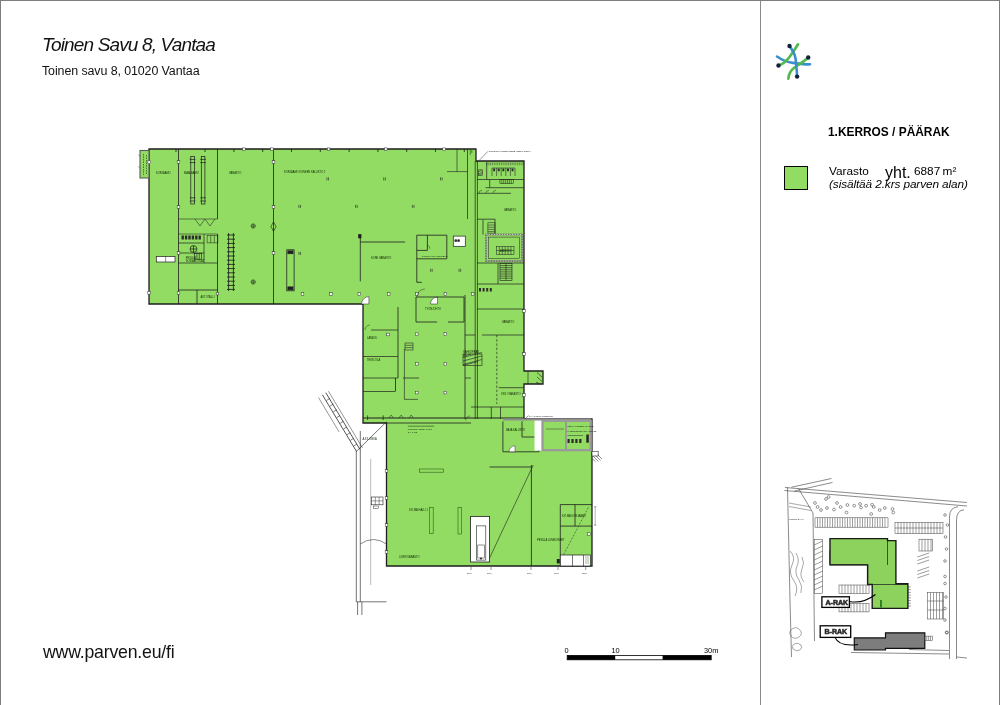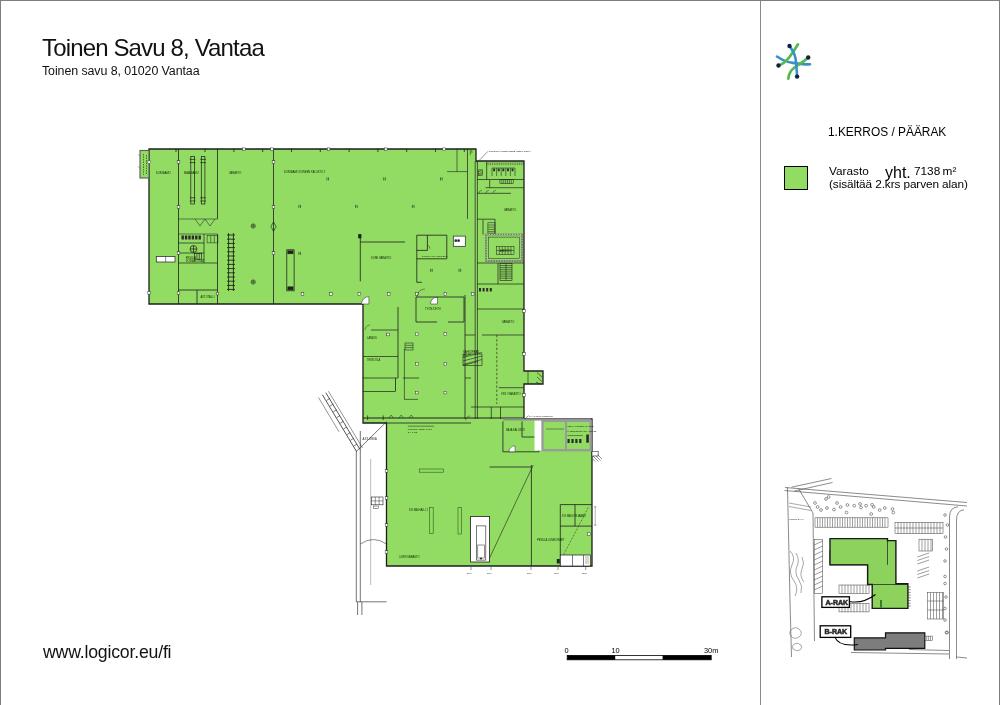--- a/index.html
+++ b/index.html
@@ -5,49 +5,49 @@
 html,body{margin:0;padding:0;background:#fff;}
 *{box-sizing:border-box;-webkit-font-smoothing:antialiased;}
 .page{position:relative;width:1000px;height:705px;background:#fff;font-family:"Liberation Sans",sans-serif;overflow:hidden;border:1.5px solid #7d7d7d;border-bottom:none;}
 .abs{position:absolute;}
 svg{display:block;}
 </style>
 </head>
 <body>
 <div class="page">
 
-<div class="abs" style="left:41px;top:32.6px;font-size:24px;color:#121212;letter-spacing:-0.85px;">Toinen Savu 8, Vantaa</div>
+<div class="abs" style="left:41px;top:32.6px;font-size:19px;color:#121212;letter-spacing:-0.85px;font-style:italic;">Toinen Savu 8, Vantaa</div>
 
 <div class="abs" style="left:41px;top:63px;font-size:12.45px;color:#121212;letter-spacing:-0.1px;">Toinen savu 8, 01020 Vantaa</div>
 
 <div class="abs" style="left:759px;top:0;width:1px;height:705px;background:#8a8a8a;"></div>
 
 <svg class="abs" style="left:773.5px;top:32px;" width="37" height="46.5" viewBox="0 0 37 46.5">
 <path d="M2,23.5 C7,27 12,29.2 18,29.9 C24,30.6 30,31.6 35,31.3" fill="none" stroke="#3a8ecd" stroke-width="2.6" stroke-linecap="round"></path>
 <path d="M3.5,32.5 C7.5,31.5 11,28.5 14.5,24 C18,19.5 20.5,15.5 23,11.3" fill="none" stroke="#52ba4a" stroke-width="2.7" stroke-linecap="round"></path>
 <path d="M13.3,45.6 C13.8,41 15.5,37.5 19.5,34.5 C24,31.3 29,28.5 33.2,24.5" fill="none" stroke="#52ba4a" stroke-width="2.7" stroke-linecap="round"></path>
 <path d="M14.5,13 C16.8,16.5 19.2,19.5 20.2,24 C21.2,28.5 21.7,36 22.1,43.6" fill="none" stroke="#3a8ecd" stroke-width="2.6" stroke-linecap="round"></path>
 <circle cx="14.5" cy="13" r="2.2" fill="#13233c"></circle>
 <circle cx="22.1" cy="43.6" r="2.2" fill="#13233c"></circle>
 <circle cx="3.5" cy="32.5" r="2.2" fill="#13233c"></circle>
 <circle cx="33.2" cy="24.5" r="2.2" fill="#13233c"></circle>
 </svg>
 
 
-<div class="abs" style="left:827px;top:123.5px;font-size:11.9px;font-weight:normal;color:#000;">1.KERROS / PÄÄRAK</div>
+<div class="abs" style="left:827px;top:123.5px;font-size:11.9px;font-weight:bold;color:#000;">1.KERROS / PÄÄRAK</div>
 
 <div class="abs" style="left:783px;top:165px;width:24px;height:24px;background:#92dc63;border:1px solid #000;"></div>
 
 <div class="abs" style="left:828px;top:162.5px;font-size:11.8px;color:#000;">Varasto</div>
 <div class="abs" style="left:884px;top:162.5px;font-size:16px;color:#000;">yht.</div>
-<div class="abs" style="left:913px;top:162.5px;font-size:11.8px;color:#000;">7138 m²</div>
-
-<div class="abs" style="left:828px;top:175.8px;font-size:11.8px;color:#000;letter-spacing:-0.1px;">(sisältää 2.krs parven alan)</div>
-
-<div class="abs" style="left:42px;top:641.3px;font-size:17.7px;color:#121212;letter-spacing:-0.2px;">www.logicor.eu/fi</div>
+<div class="abs" style="left:913px;top:162.5px;font-size:11.8px;color:#000;">6887 m²</div>
+
+<div class="abs" style="left:828px;top:175.8px;font-size:11.8px;color:#000;letter-spacing:-0.1px;font-style:italic;">(sisältää 2.krs parven alan)</div>
+
+<div class="abs" style="left:42px;top:641.3px;font-size:17.7px;color:#121212;letter-spacing:-0.2px;">www.parven.eu/fi</div>
 
 <svg class="abs" style="left:0;top:0;" width="1000" height="705" viewBox="0 0 1000 705" fill="none">
 <g stroke-linecap="butt">
 
 <path d="M148,148 H475 V160 H523 V370 H542 V383 H523 V418 H591 V565 H385.5 V422 H362 V303 H148 Z" fill="#92dc63" stroke="#1e1e1e" stroke-width="1.3"></path>
 
 <rect x="139" y="149.5" width="9" height="27.5" fill="#92dc63" stroke="#5a5a5a" stroke-width="1.1"></rect>
 
 <path d="M142.5,153 v21 M145.5,154 v19" stroke="#2d6016" stroke-width="0.8" stroke-dasharray="1.5,1"></path>
 

